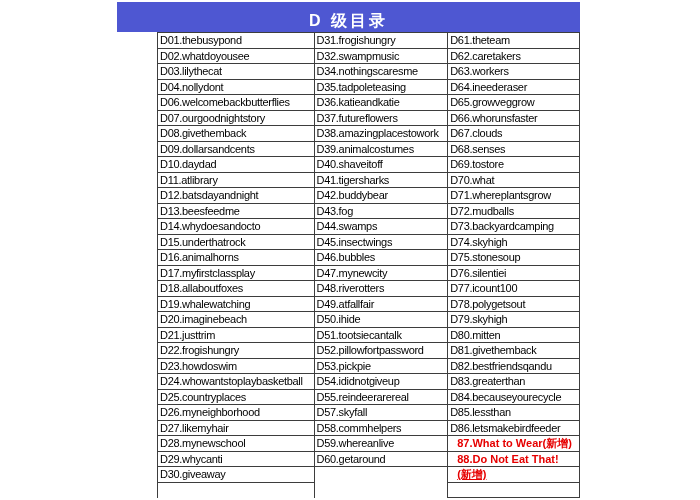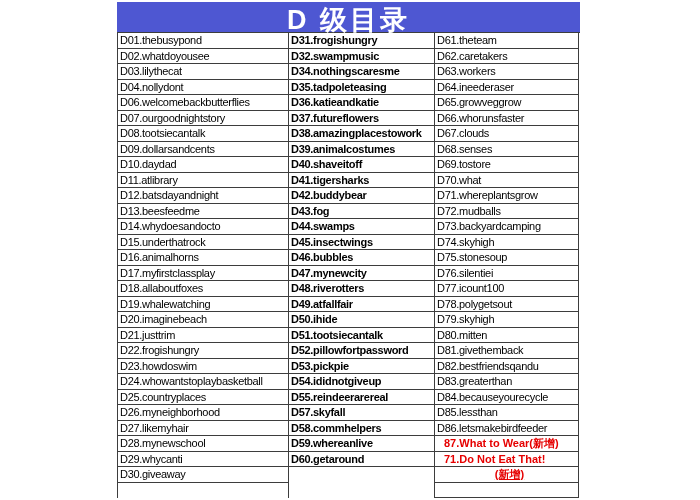--- a/index.html
+++ b/index.html
@@ -3,53 +3,53 @@
 <meta charset="utf-8">
 <style>
   html,body{margin:0;padding:0;}
   body{
     width:700px;height:500px;background:#ffffff;position:relative;
     font-family:"Liberation Sans",sans-serif;
     --header-bg:#4e57d2;--header-fg:#ffffff;--border:#3d3d3d;--text:#000000;--highlight:#e60000;
   }
   .sheet{position:absolute;left:117px;top:2px;width:463px;}
   .header{
-    height:30px;display:flex;align-items:flex-start;justify-content:center;
+    height:30px;display:flex;align-items:flex-end;justify-content:center;
     background:var(--header-bg);color:var(--header-fg);
-    font-size:27px;font-weight:bold;letter-spacing:3px;
+    font-size:16px;font-weight:bold;letter-spacing:3px;
   }
-  .grid{display:flex;border-left:1px solid var(--border);border-top:1px solid var(--border);background:#fff;}
+  .grid{display:flex;border-left:1px solid var(--border);border-top:1px solid var(--border);background:#fff;margin-left:40px;}
   .col{border-right:1px solid var(--border);box-sizing:border-box;}
   .col-1{width:171px;}
-  .col-2{width:146px;font-weight:bold;}
+  .col-2{width:146px;}
   .col-3{width:144px;}
   .cell{
     height:14.5px;line-height:14.5px;border-bottom:1px solid var(--border);
     font-size:11px;color:var(--text);padding:0 1px 0 2px;
     white-space:nowrap;overflow:hidden;letter-spacing:-0.3px;
   }
   .cell.hl{color:var(--highlight);font-weight:bold;padding-left:9px;letter-spacing:0;}
-  .cell.right{text-align:center;padding-right:3px;text-decoration:underline;}
+  .cell.right{text-align:left;padding-right:3px;text-decoration:underline;}
 </style>
 </head>
 <body style="--header-bg: #4e57d2; --header-fg: #ffffff; --border: #3d3d3d; --text: #000000; --highlight: #e60000;">
 
 <div class="sheet">
   <div class="header">
     <span>D 级目录</span>
   </div>
   <div class="grid">
     <div class="col col-1">
         <div class="cell">D01.thebusypond</div>
         <div class="cell">D02.whatdoyousee</div>
         <div class="cell">D03.lilythecat</div>
         <div class="cell">D04.nollydont</div>
         <div class="cell">D06.welcomebackbutterflies</div>
         <div class="cell">D07.ourgoodnightstory</div>
-        <div class="cell">D08.tootsiecantalk</div>
+        <div class="cell">D08.givethemback</div>
         <div class="cell">D09.dollarsandcents</div>
         <div class="cell">D10.daydad</div>
         <div class="cell">D11.atlibrary</div>
         <div class="cell">D12.batsdayandnight</div>
         <div class="cell">D13.beesfeedme</div>
         <div class="cell">D14.whydoesandocto</div>
         <div class="cell">D15.underthatrock</div>
         <div class="cell">D16.animalhorns</div>
         <div class="cell">D17.myfirstclassplay</div>
         <div class="cell">D18.allaboutfoxes</div>
@@ -117,18 +117,18 @@
         <div class="cell">D78.polygetsout</div>
         <div class="cell">D79.skyhigh</div>
         <div class="cell">D80.mitten</div>
         <div class="cell">D81.givethemback</div>
         <div class="cell">D82.bestfriendsqandu</div>
         <div class="cell">D83.greaterthan</div>
         <div class="cell">D84.becauseyourecycle</div>
         <div class="cell">D85.lessthan</div>
         <div class="cell">D86.letsmakebirdfeeder</div>
         <div class="cell hl">87.What to Wear(新增)</div>
-        <div class="cell hl">71.Do Not Eat That!</div>
+        <div class="cell hl">88.Do Not Eat That!</div>
         <div class="cell hl right">(新增)</div>
         <div class="cell"></div>
       </div>
   </div>
 </div>
 
 </body></html>

